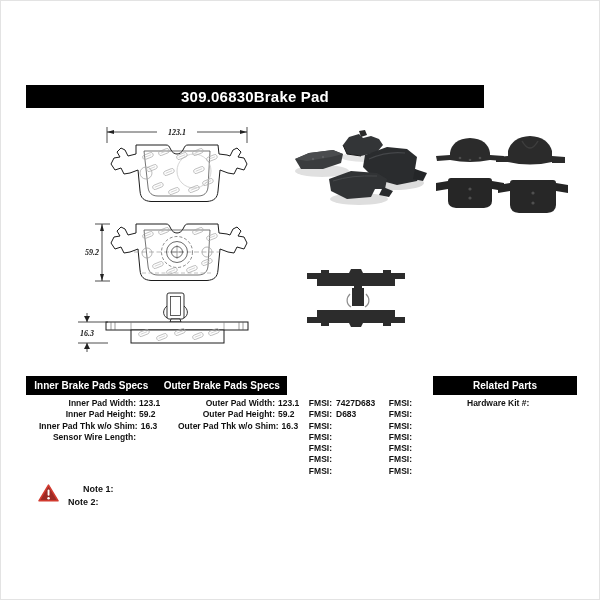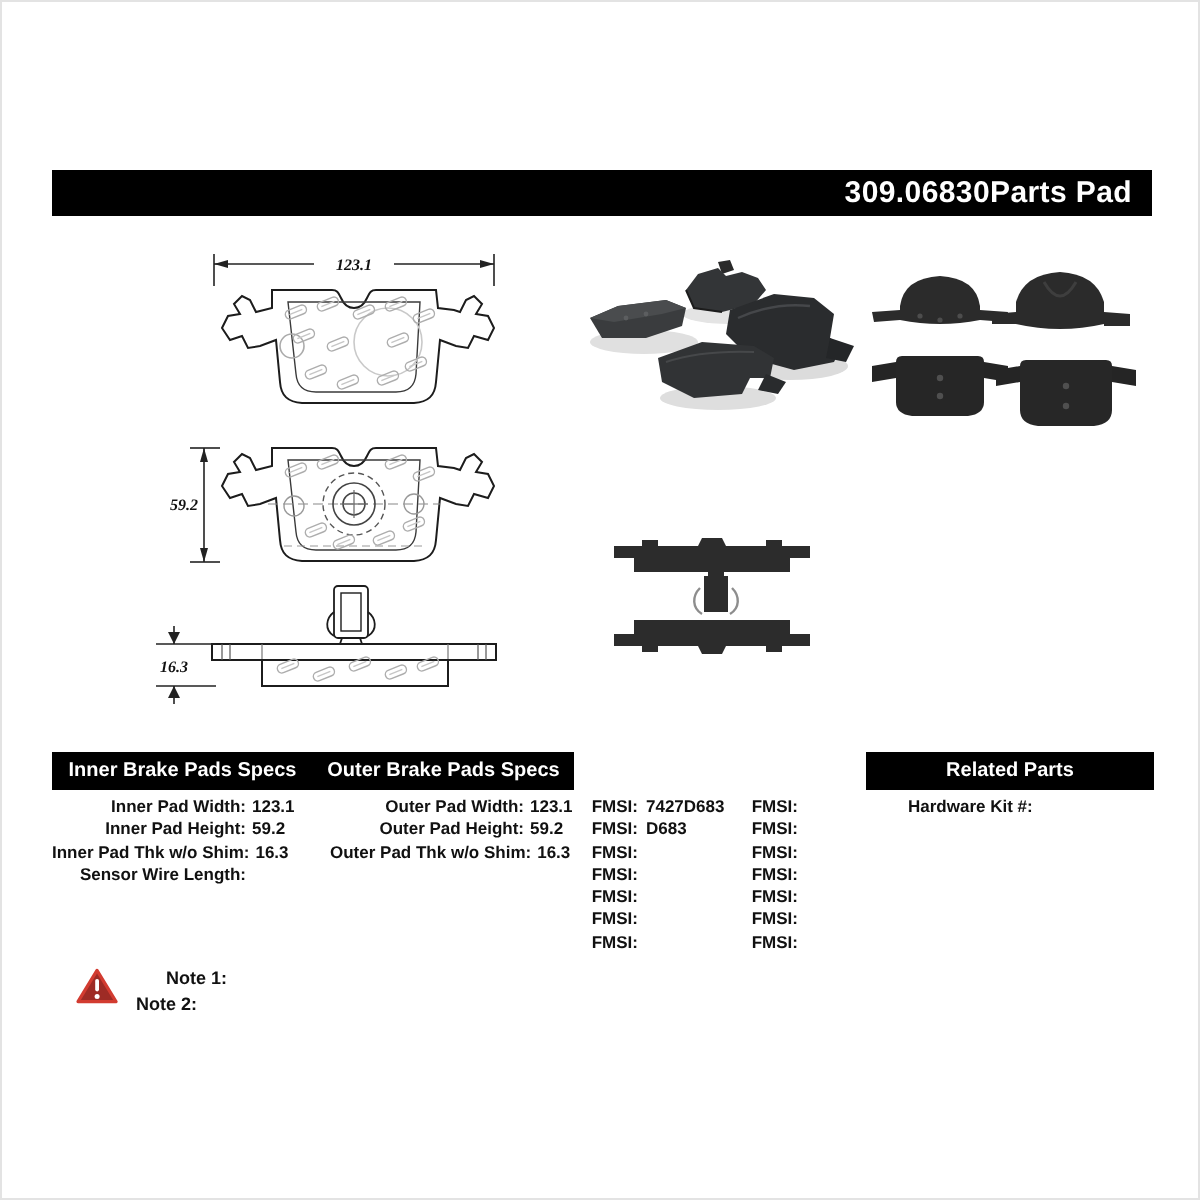--- a/index.html
+++ b/index.html
@@ -2,49 +2,49 @@
 <html><head>
 <meta charset="utf-8">
 <style>
   html,body{margin:0;padding:0;background:#fff;}
   #canvas{
     position:relative;width:600px;height:600px;background:#ffffff;
     font-family:"Liberation Sans",sans-serif;overflow:hidden;
     border:1px solid #e3e3e3;box-sizing:border-box;
   }
   
-  .hdr{position:absolute;left:25px;top:84px;width:550px;height:23px;background:#000;
-       display:flex;align-items:center;justify-content:flex-end;box-sizing:border-box;
+  .hdr{position:absolute;left:25px;top:84px;width:458px;height:23px;background:#000;
+       display:flex;align-items:center;justify-content:center;box-sizing:border-box;
        padding:0 10px;}
   .hdr .pn,.hdr .cat{color:#fff;font-weight:bold;font-size:15px;letter-spacing:.2px;}
   
   .abs{position:absolute;}
   svg text.dim{font-family:"Liberation Serif",serif;font-style:italic;font-weight:bold;
                font-size:8px;fill:#111;}
   
   .secbar{position:absolute;top:375px;height:19px;background:#000;color:#fff;
           display:flex;align-items:center;}
   .secbar .t{flex:1;text-align:center;font-weight:bold;font-size:10px;white-space:nowrap;}
-  .col{position:absolute;top:397px;font-size:8.5px;font-weight:bold;color:#111;}
+  .col{position:absolute;top:397px;font-size:8.5px;font-weight:bold;color:#111;margin-left:13px;}
   .col .row{display:flex;line-height:11.3px;height:11.3px;white-space:nowrap;}
   .col .lab{flex:1;text-align:right;}
   .col .val{width:34px;padding-left:3px;text-align:left;}
   .fmsi .lab{flex:none;width:26px;text-align:right;}
   .fmsi .val{width:auto;padding-left:4px;}
   
   .note{position:absolute;left:67px;font-size:9px;font-weight:bold;color:#111;}
 </style>
 </head>
 <body>
 
 <div id="canvas">
 
   <div class="hdr">
     <span class="pn">309.06830</span>
-    <span class="cat">Parts Pad</span>
+    <span class="cat">Brake Pad</span>
   </div>
 
   <svg class="abs" style="left:55px;top:112px;" width="235" height="245" viewBox="0 0 235 245">
     <defs>
       <path id="padOutline" d="M30,4 L60,4 C62.5,4 63,5 64.5,8 C66,11.5 68.5,13 71,13 C73.5,13 76,11.5 77.5,8 C79,5 79.5,4 82,4 L112,4 L113,13 L121,14 L124,15 L127,9 L131,7 L135,11 L132,16 L138,17 L141,23 L138,29 L131,27 L128,33 L122,32 L114,29 L112,50 C111.5,57 108,60 101,60.5 L45,60.5 C38,60 34.5,57 34,50 L32,29 L24,32 L18,33 L15,27 L9,29 L5,23 L8,17 L14,16 L11,11 L15,7 L19,9 L22,15 L30,13 Z"></path>
       <path id="padInner" d="M38,10 L104,10 L102,46 C101.5,52 98,55 92,55 L52,55 C46,55 42.5,52 42,46 Z"></path>
       <g id="stamp">
         <rect x="0" y="0" width="11" height="4.5" rx="2.2" fill="none" stroke="#adadad" stroke-width="0.7"></rect>
         <line x1="2" y1="2.2" x2="9" y2="2.2" stroke="#c6c6c6" stroke-width="0.7"></line>
       </g>

